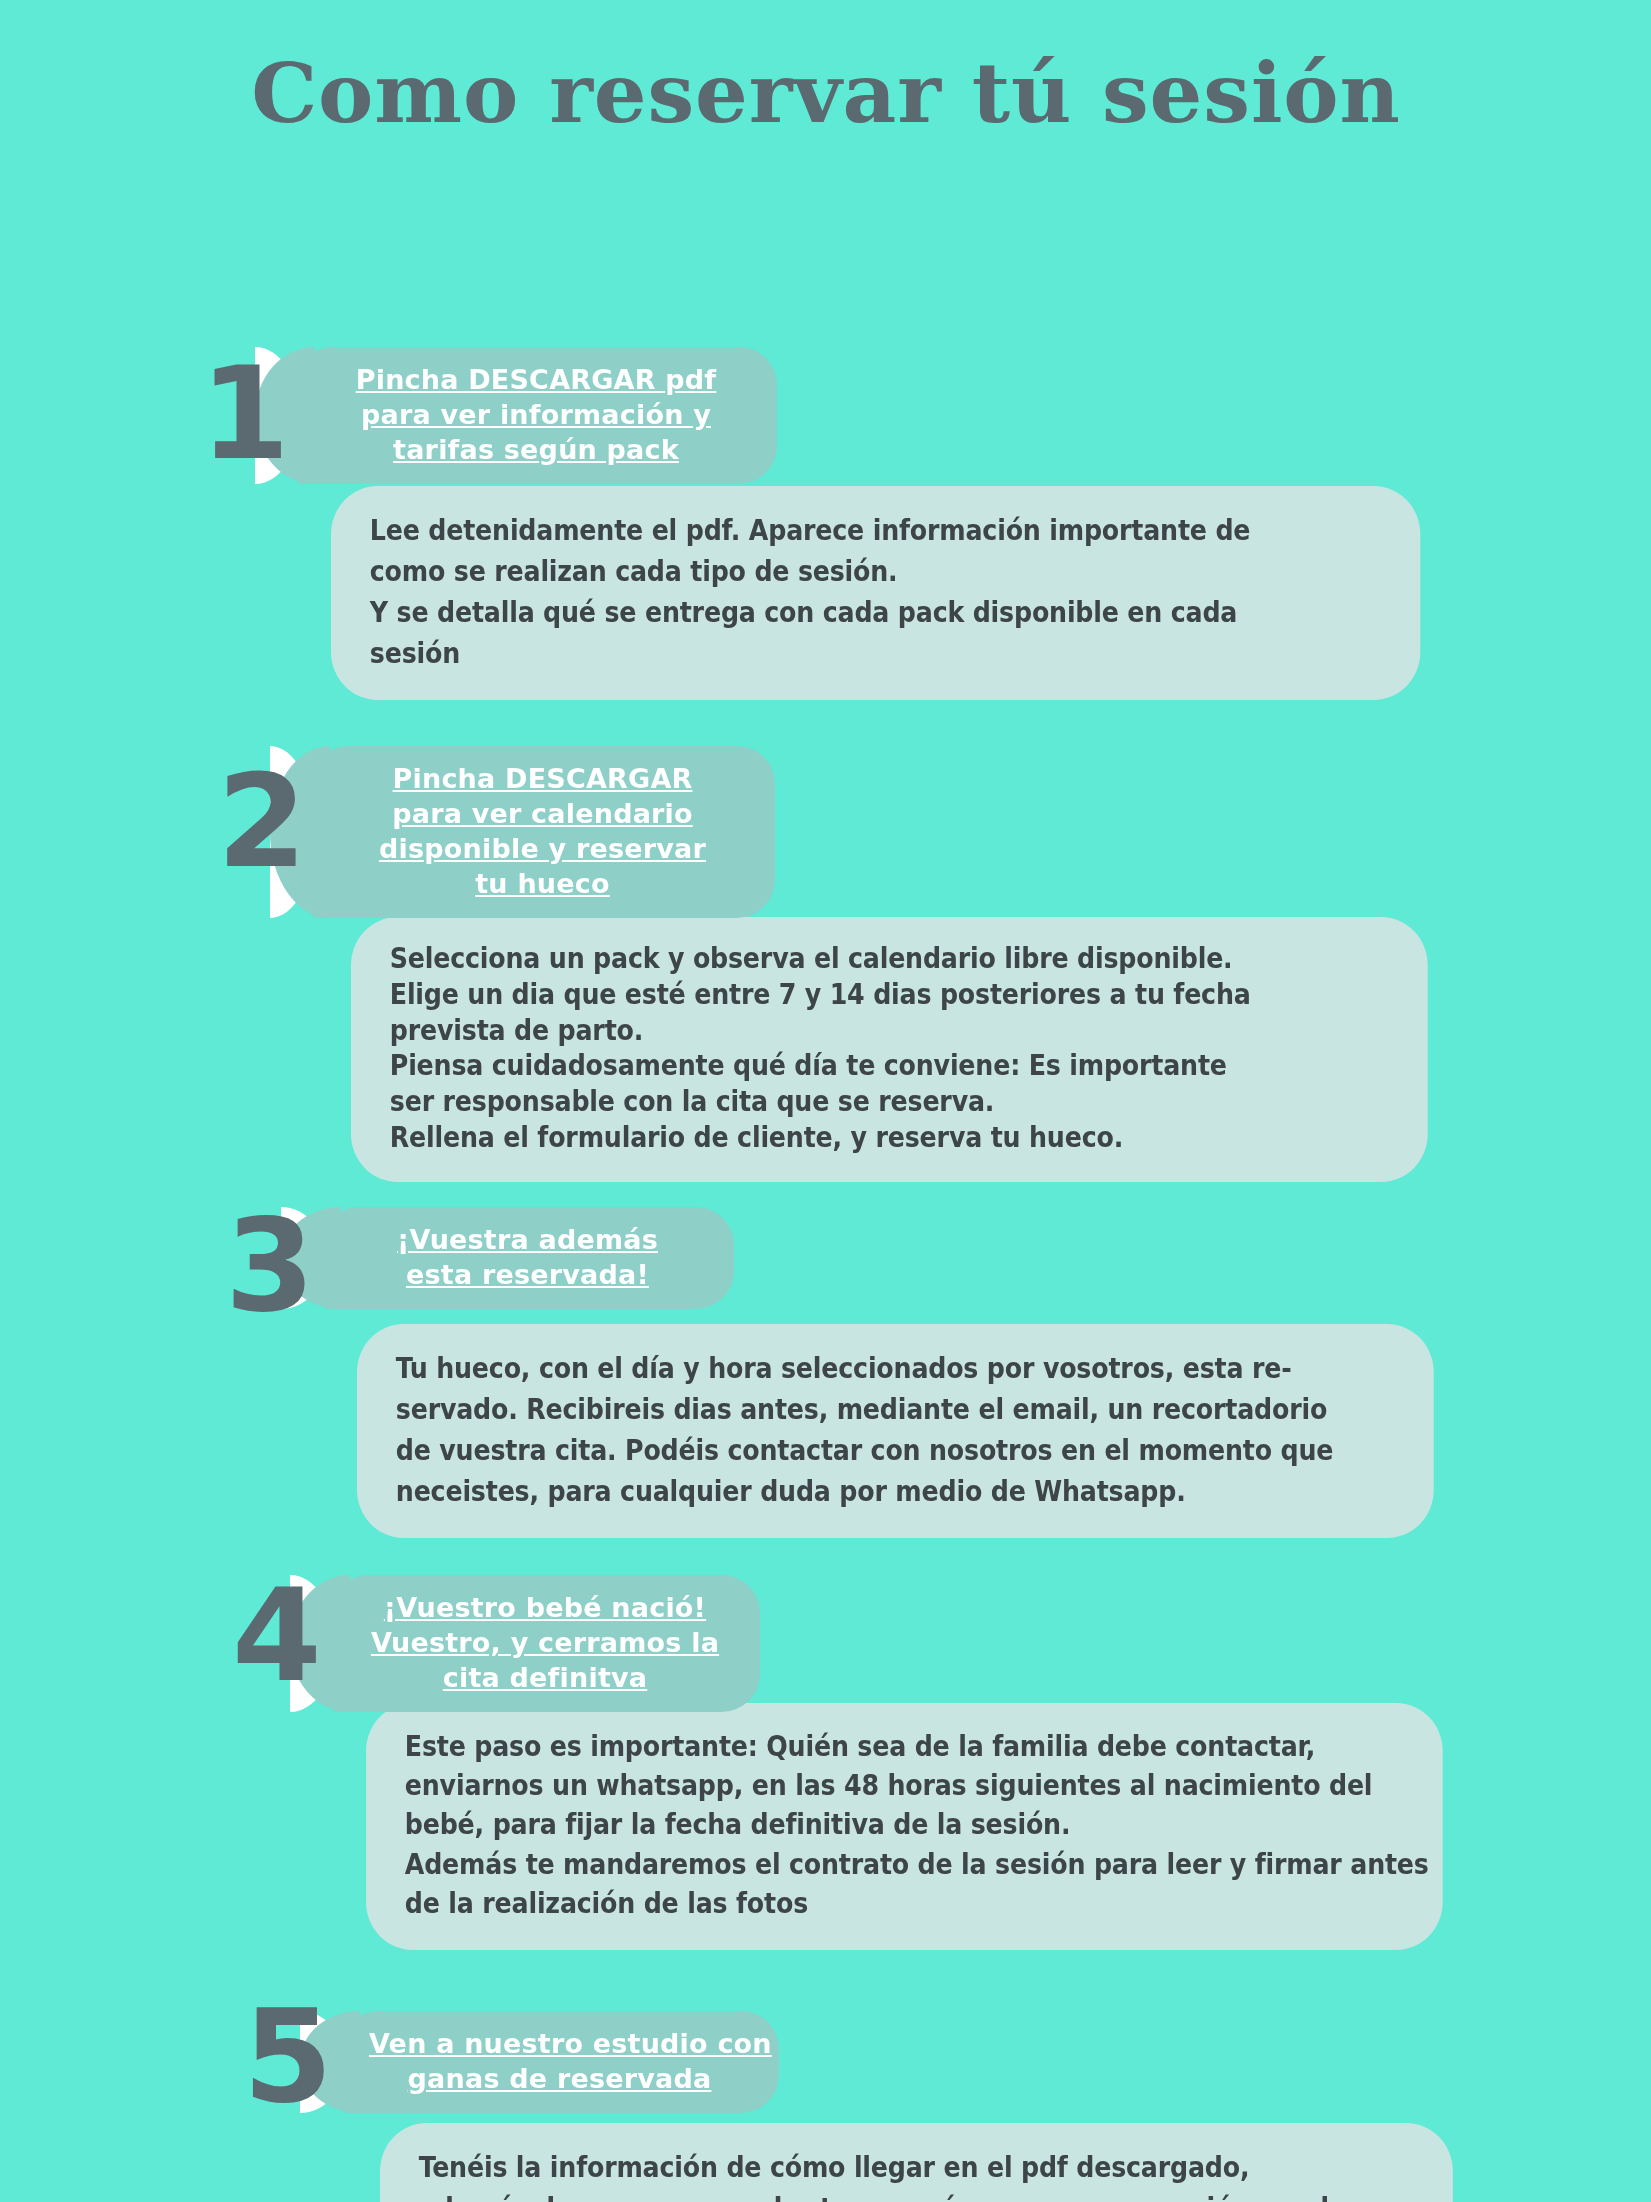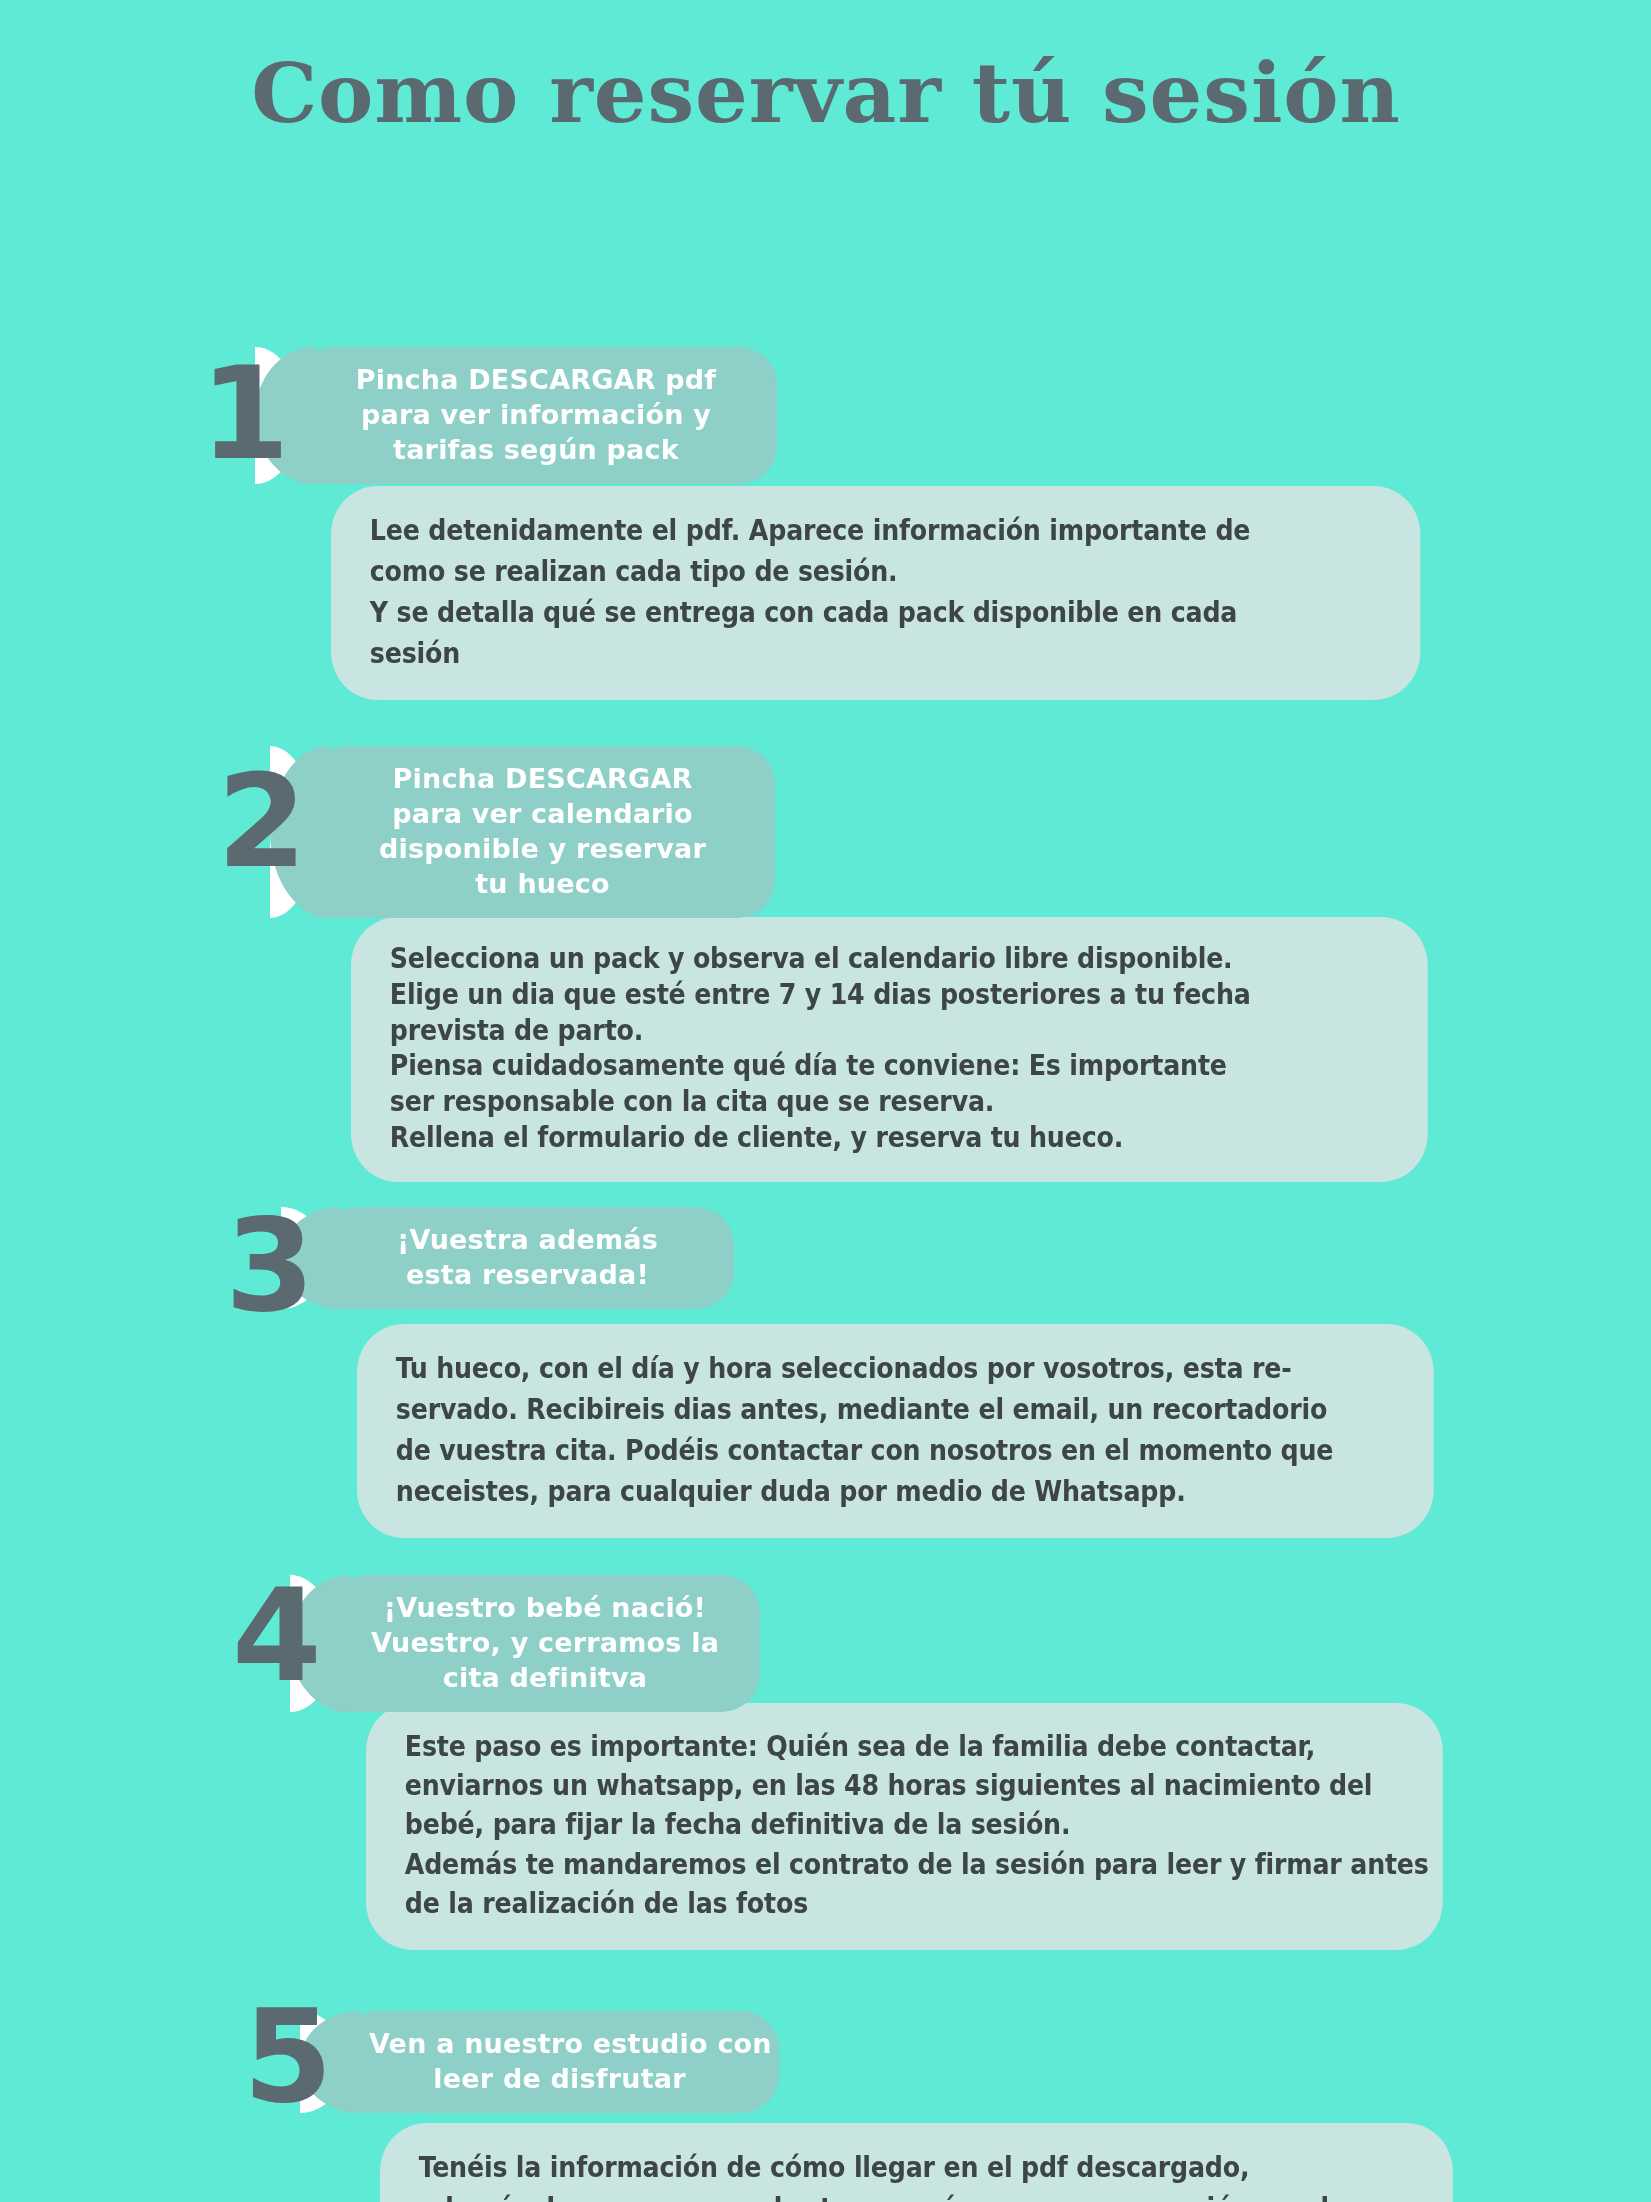--- a/index.html
+++ b/index.html
@@ -137,21 +137,21 @@
   #step-4-header   { left: 330px; top: 1421px; width: 430px; margin-top: 10px; }
   #step-4-body     { left: 366px; top: 1559px; width: 1110px; line-height: 1.36; }
 
   
   #step-5-number   { left: 243px; top: 1848px; }
   #step-5-header   { left: 340px; top: 1867px; width: 439px; }
   #step-5-body     { left: 380px; top: 1979px; width: 1106px; }
 
   
   .body-bubble { letter-spacing: -0.2px; transform: scaleX(0.97); transform-origin: left center; }
-  .header-bubble { letter-spacing: 0.2px; }
+  .header-bubble { letter-spacing: 0.2px; text-decoration: underline; }
 </style>
 </head>
 <body>
 
 <div class="page">
 
   <h1 class="title">Como reservar tú sesión</h1>
 
   <div class="steps">
 
@@ -215,21 +215,21 @@
         <span class="line">bebé, para fijar la fecha definitiva de la sesión.</span>
         <span class="line">Además te mandaremos el contrato de la sesión para leer y firmar antes</span>
         <span class="line">de la realización de las fotos</span>
       </div>
     </div>
 
     <div class="step">
       <div class="step-number" id="step-5-number">5</div>
       <div class="header-bubble" id="step-5-header">
         <span class="line">Ven a nuestro estudio con</span>
-        <span class="line">leer de disfrutar</span>
+        <span class="line">ganas de reservada</span>
       </div>
       <div class="body-bubble" id="step-5-body">
         <span class="line">Tenéis la información de cómo llegar en el pdf descargado,</span>
         <span class="line">además de que cosas poder traer, qué ropa ponerse, quién puede</span>
 
       </div>
     </div>
 
   </div>
 </div>

